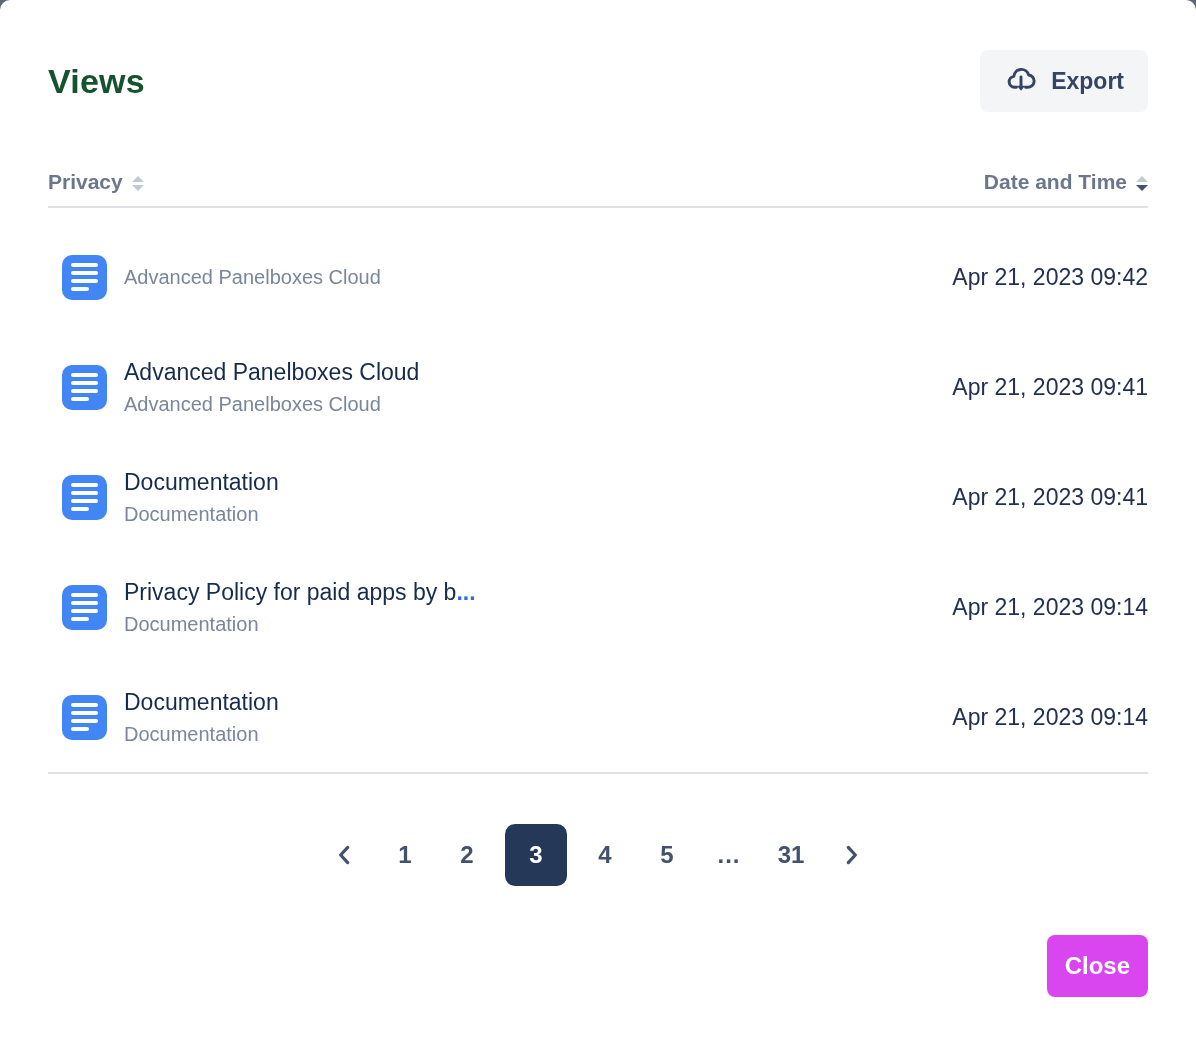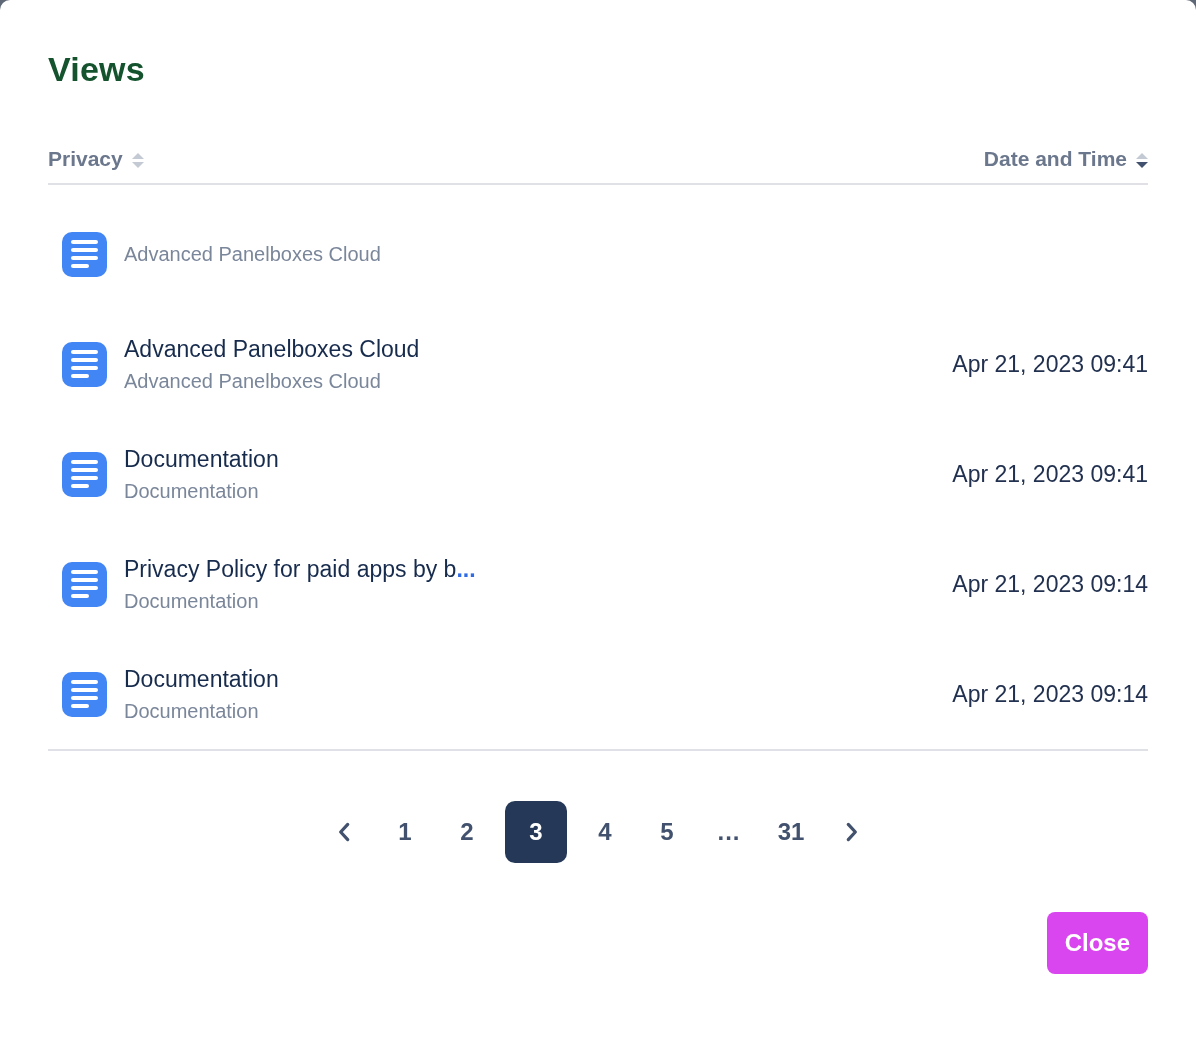--- a/index.html
+++ b/index.html
@@ -212,20 +212,30 @@
     cursor: pointer;
   }
 </style>
 </head>
 <body>
 
 <div class="modal">
 
   <div class="modal-header">
     <div class="page-title">Views</div>
+    <button class="export-btn">
+      <span>
+        <svg width="34" height="32" viewBox="0 0 24 24" fill="none">
+          <path d="M8.6 16.7 H7.1 A4.1 4.1 0 0 1 6.6 8.55 A5.65 5.65 0 0 1 17.7 7.5 A4.35 4.35 0 0 1 16.7 16.7 H15.4" stroke="#344563" stroke-width="2.2" stroke-linecap="round" stroke-linejoin="round"></path>
+          <line x1="12" y1="9" x2="12" y2="16.6" stroke="#344563" stroke-width="2.2" stroke-linecap="round"></line>
+          <path d="M8.9 15.6 L12 19.4 L15.1 15.6 Z" fill="#344563"></path>
+        </svg>
+      </span>
+      <span>Export</span>
+    </button>
   </div>
 
   <div class="table-header">
     <button class="col-head">
       <span>Privacy</span>
       <span class="sort-arrows">
           <span class="up"></span>
           <span class="down"></span>
         </span>
     </button>
@@ -244,20 +254,21 @@
     <div class="row">
       <div class="doc-icon">
         <span class="bar"></span>
           <span class="bar"></span>
           <span class="bar"></span>
           <span class="bar short"></span>
       </div>
       <div class="row-text">
         <div class="row-subtitle">Advanced Panelboxes Cloud</div>
       </div>
+      <div class="row-date">Apr 21, 2023 09:42</div>
     </div>
 
     <div class="row">
       <div class="doc-icon">
         <span class="bar"></span>
           <span class="bar"></span>
           <span class="bar"></span>
           <span class="bar short"></span>
       </div>
       <div class="row-text">

